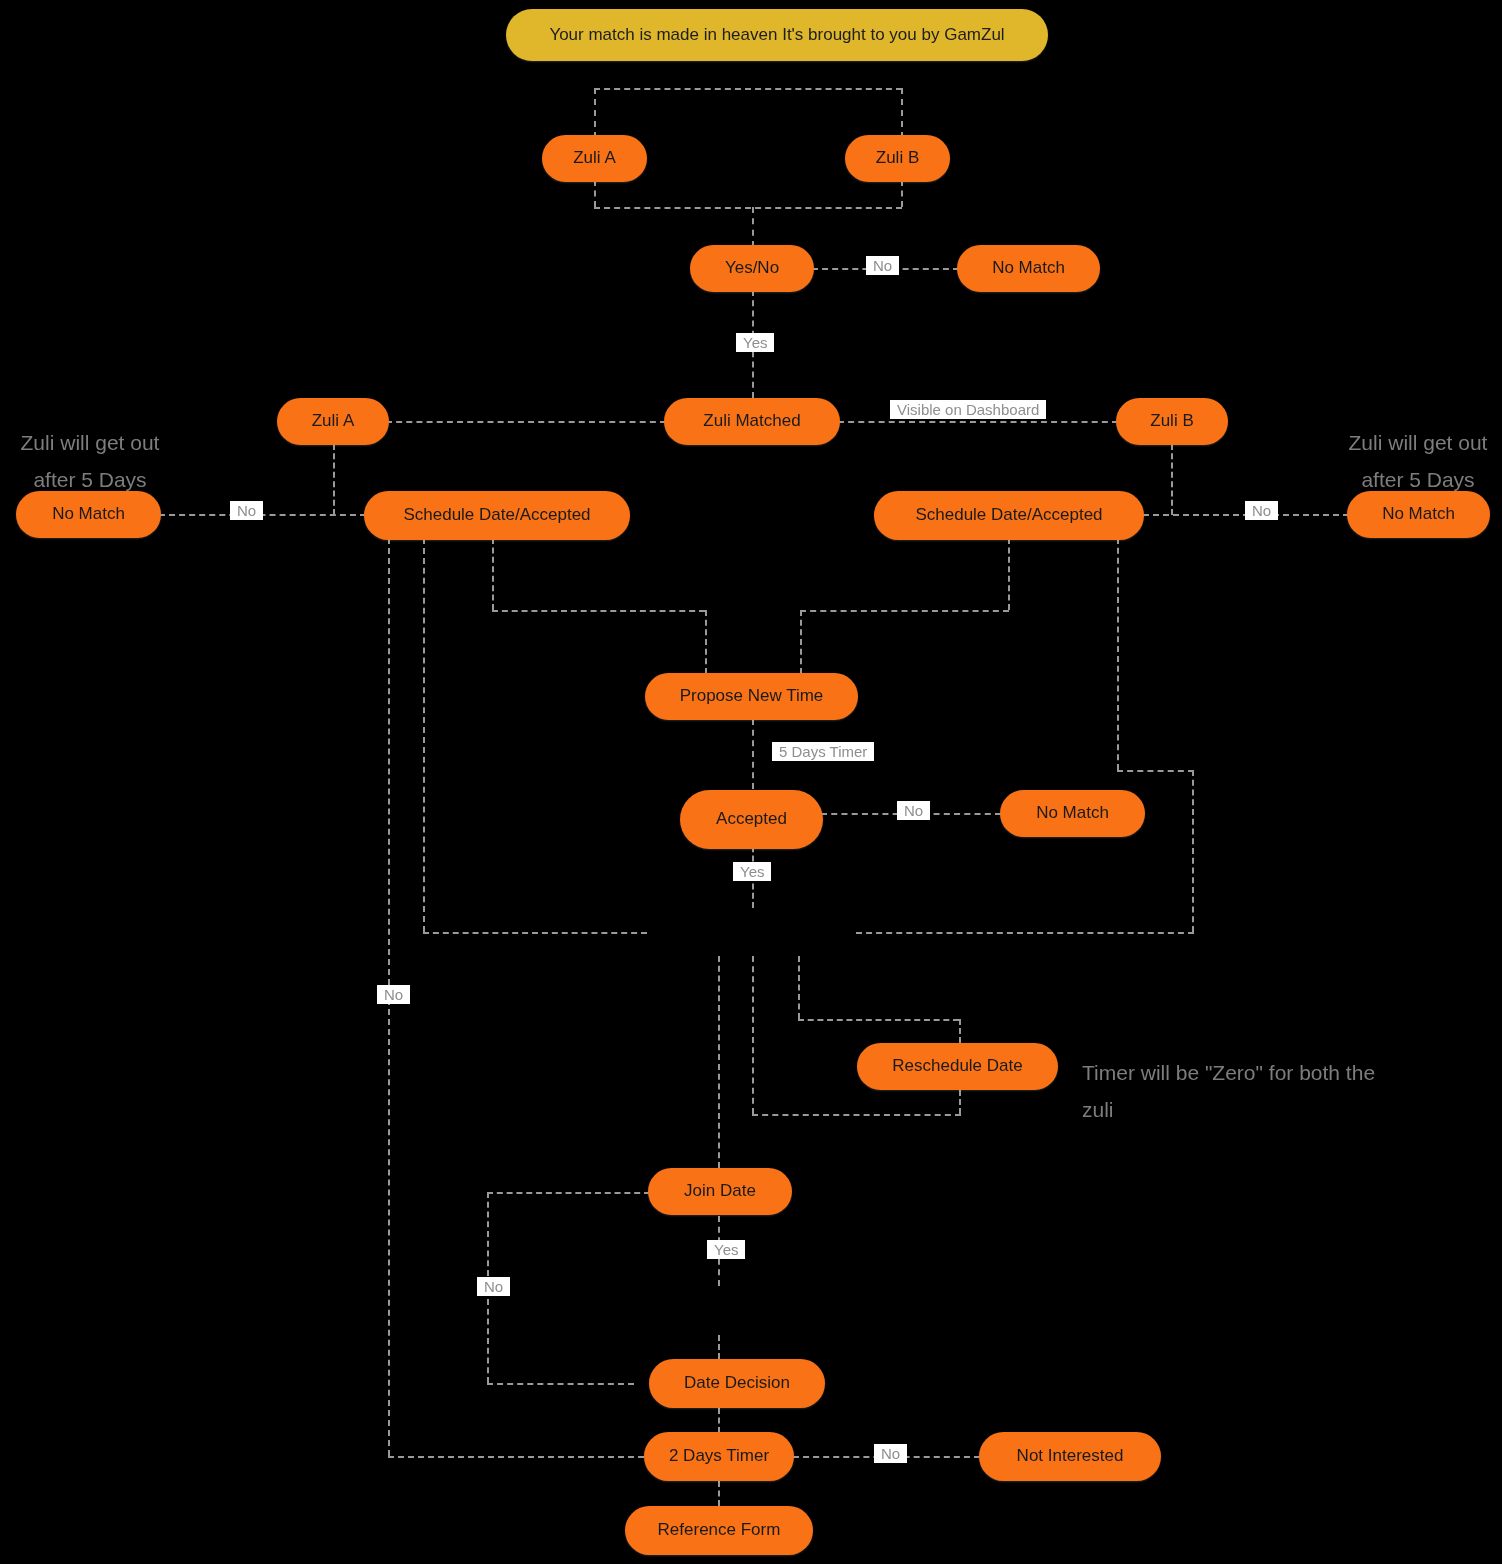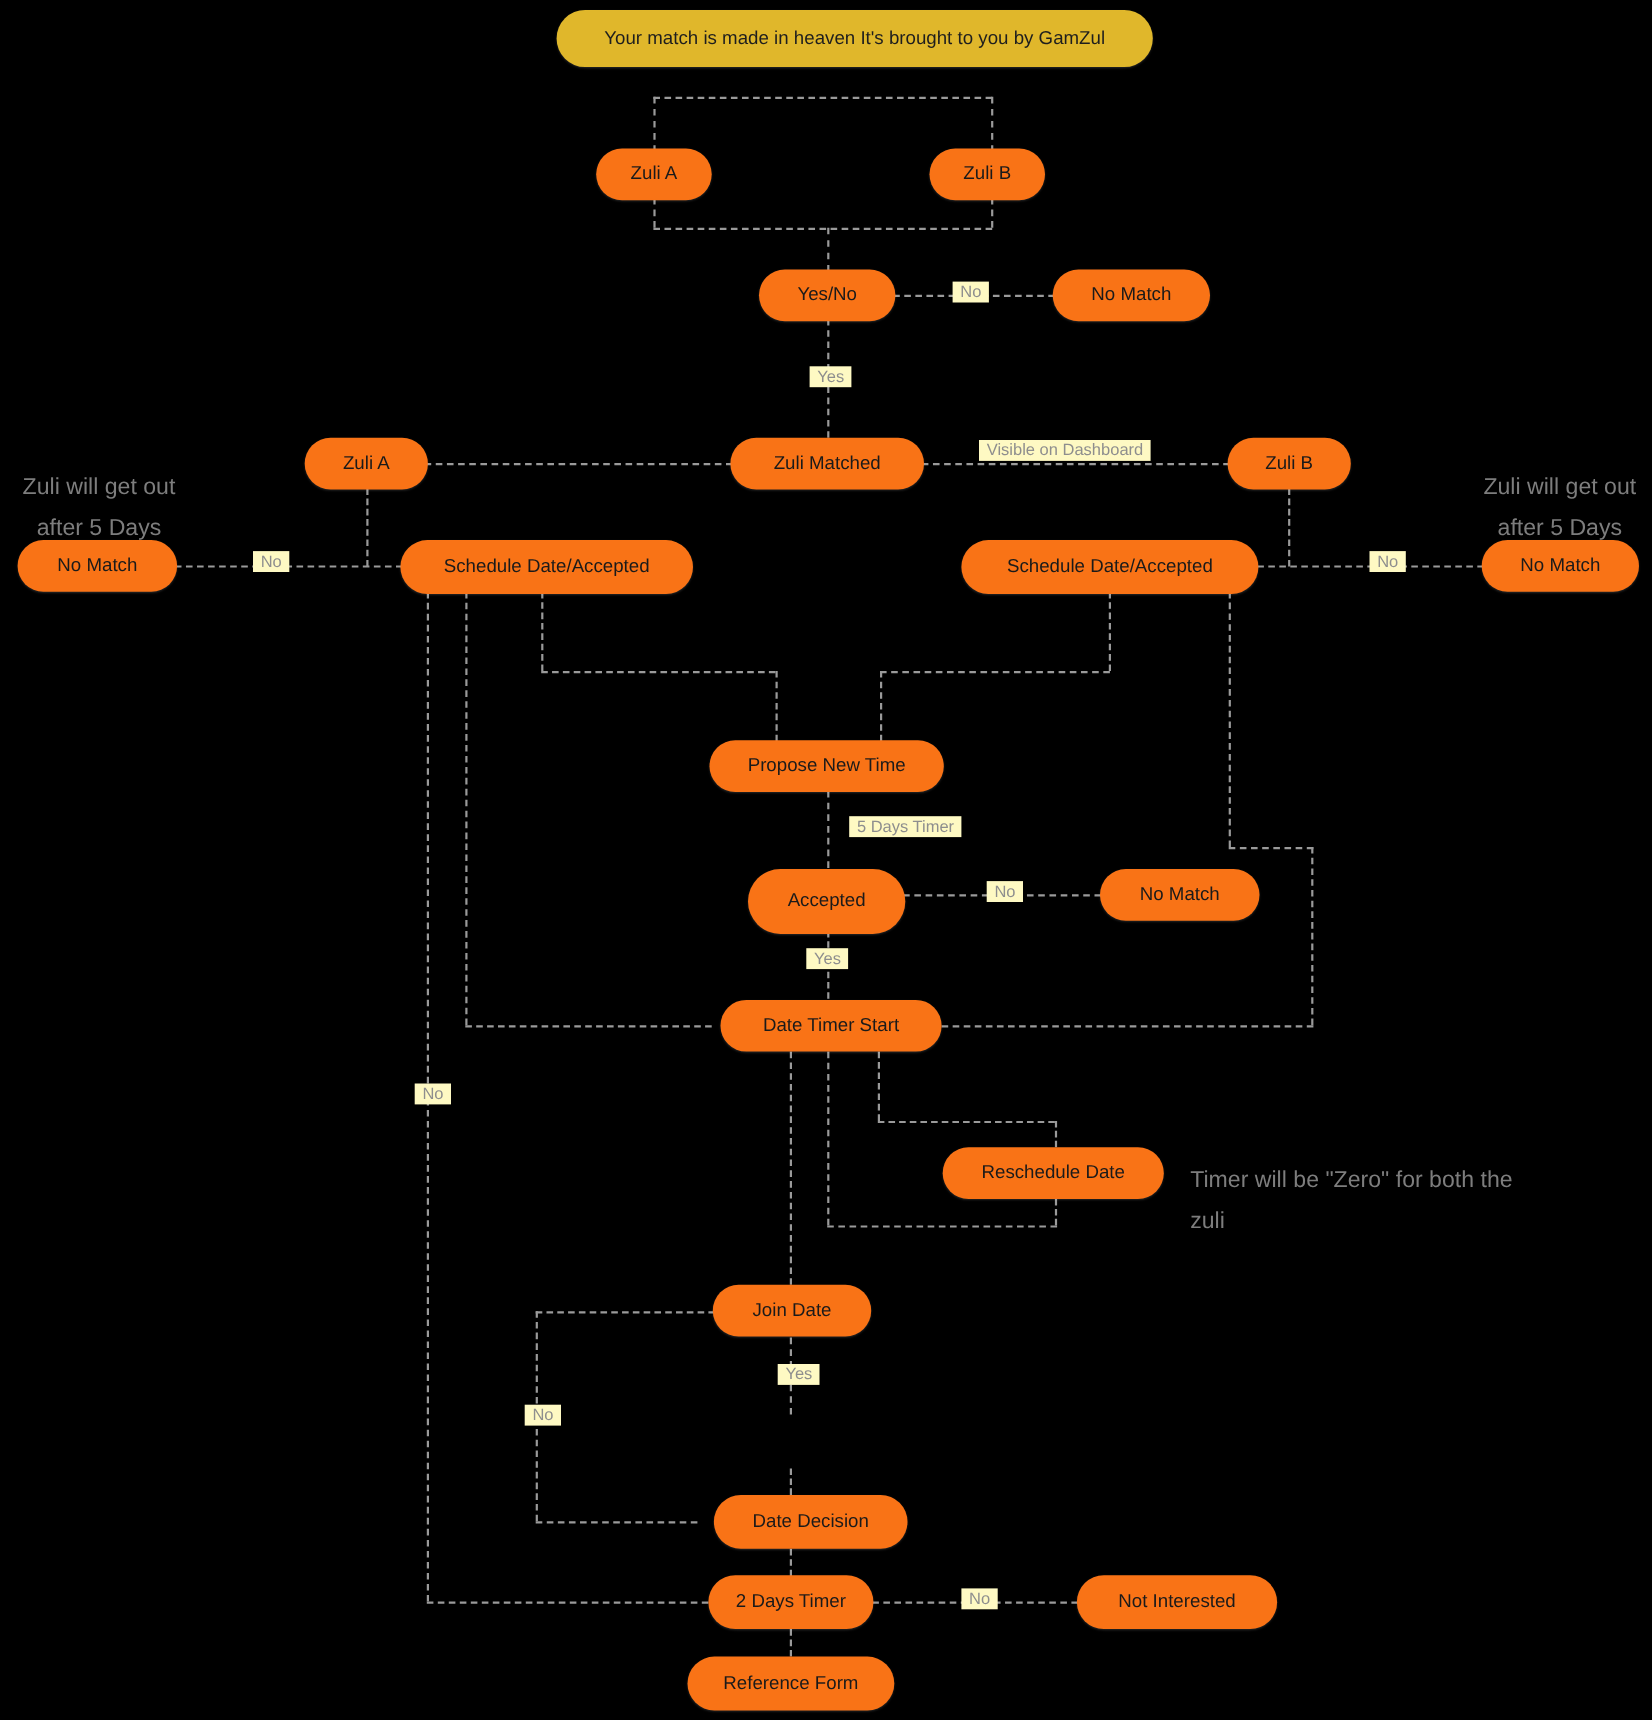--- a/index.html
+++ b/index.html
@@ -52,21 +52,21 @@
   }
   .edge.v {
     border-left: 2px dashed #9a9a9a;
     width: 0;
   }
   
   .elabel {
     position: absolute;
     color: #8e8e8e;
     font-size: 15px;
-    background: #fef9c3;
+    background: #ffffff;
     padding: 1px 7px;
     z-index: 4;
     white-space: nowrap;
   }
   
   .annot {
     position: absolute;
     color: #7d7d7d;
     font-size: 21px;
     line-height: 1.75;
@@ -191,21 +191,20 @@
   <div class="node" style="left:16px; top:491px; width:145px; height:47px;">No Match</div>
   <div class="node" style="left:364px; top:491px; width:266px; height:49px;">Schedule Date/Accepted</div>
   <div class="node" style="left:874px; top:491px; width:270px; height:49px;">Schedule Date/Accepted</div>
   <div class="node" style="left:1347px; top:491px; width:143px; height:47px;">No Match</div>
 
   <div class="node" style="left:645px; top:673px; width:213px; height:47px;">Propose New Time</div>
 
   <div class="node" style="left:680px; top:790px; width:143px; height:59px;">Accepted</div>
   <div class="node" style="left:1000px; top:790px; width:145px; height:47px;">No Match</div>
 
-  <div class="node" style="left:655px; top:909px; width:201px; height:47px;">Date Timer Start</div>
 
   <div class="node" style="left:857px; top:1043px; width:201px; height:47px;">Reschedule Date</div>
 
   <div class="node" style="left:648px; top:1168px; width:144px; height:47px;">Join Date</div>
 
 
   <div class="node" style="left:649px; top:1359px; width:176px; height:49px;">Date Decision</div>
 
   <div class="node" style="left:644px; top:1432px; width:150px; height:49px;">2 Days Timer</div>
   <div class="node" style="left:979px; top:1432px; width:182px; height:49px;">Not Interested</div>

